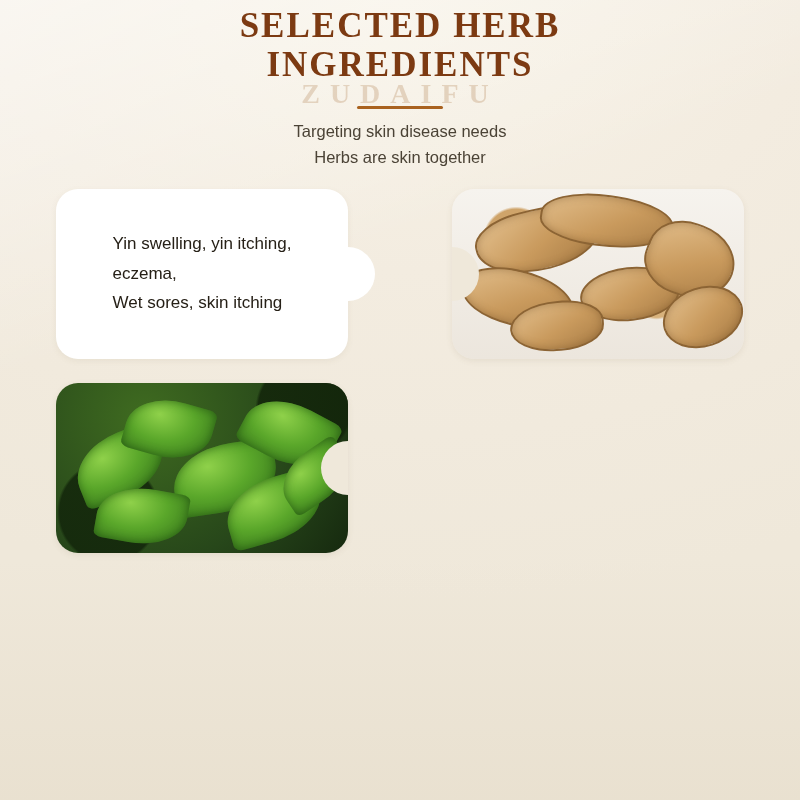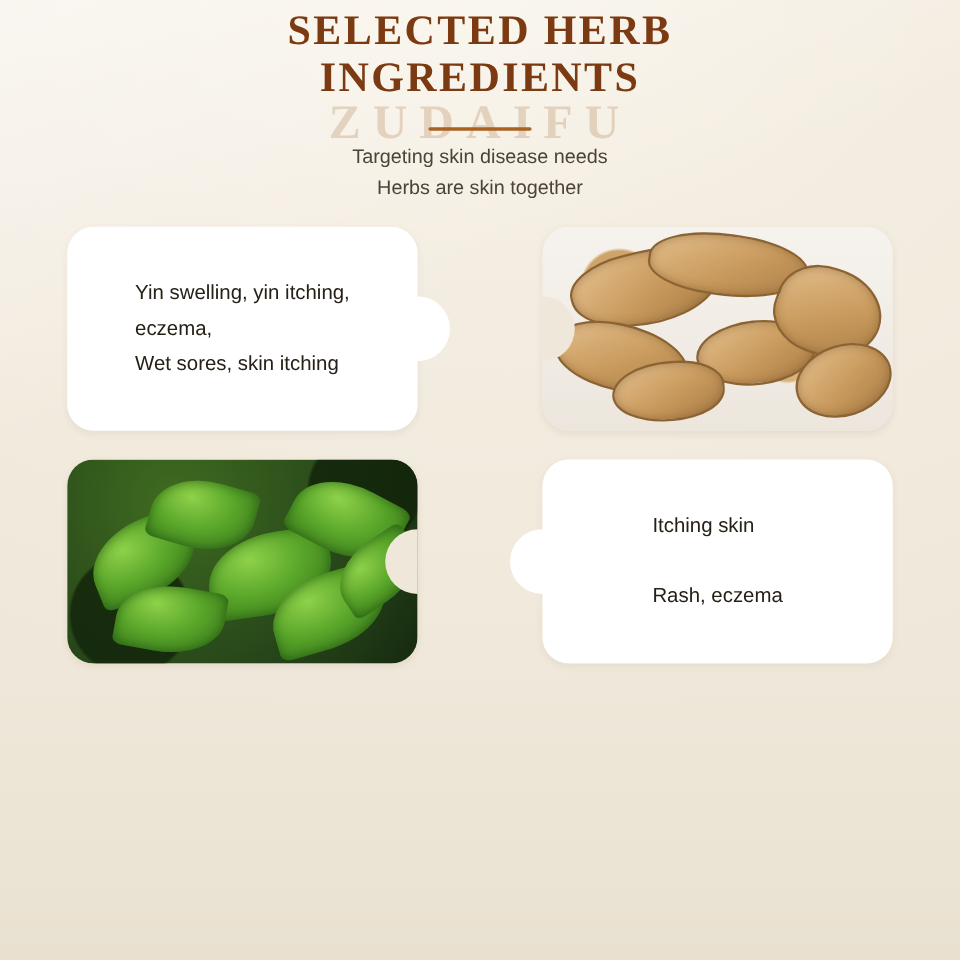--- a/index.html
+++ b/index.html
@@ -50,21 +50,21 @@
   }
   .title .line2 { display: block; }
 
   .watermark {
     position: absolute;
     left: 0;
     right: 0;
     top: 78px;
     text-align: center;
     font-family: "Liberation Serif", serif;
-    font-size: 40px;
+    font-size: 28px;
     letter-spacing: 10px;
     color: rgba(190,150,110,0.35);
     font-weight: bold;
     z-index: 2;
     pointer-events: none;
   }
 
   .rule {
     width: 86px;
     height: 3px;
@@ -294,23 +294,17 @@
           <div class="leaf l1"></div>
           <div class="leaf l2"></div>
           <div class="leaf l3"></div>
           <div class="leaf l4"></div>
           <div class="leaf l5"></div>
           <div class="leaf l6"></div>
           <div class="leaf l7"></div>
         </div>
         <div class="notch right"></div>
       </div>
-      <div class="card text">
-        <div class="txt">Itching skin
-
-Rash, eczema</div>
-        <div class="knob left"></div>
-      </div>
     </div>
 
 
   </div>
 </div>
 
 </body></html>

